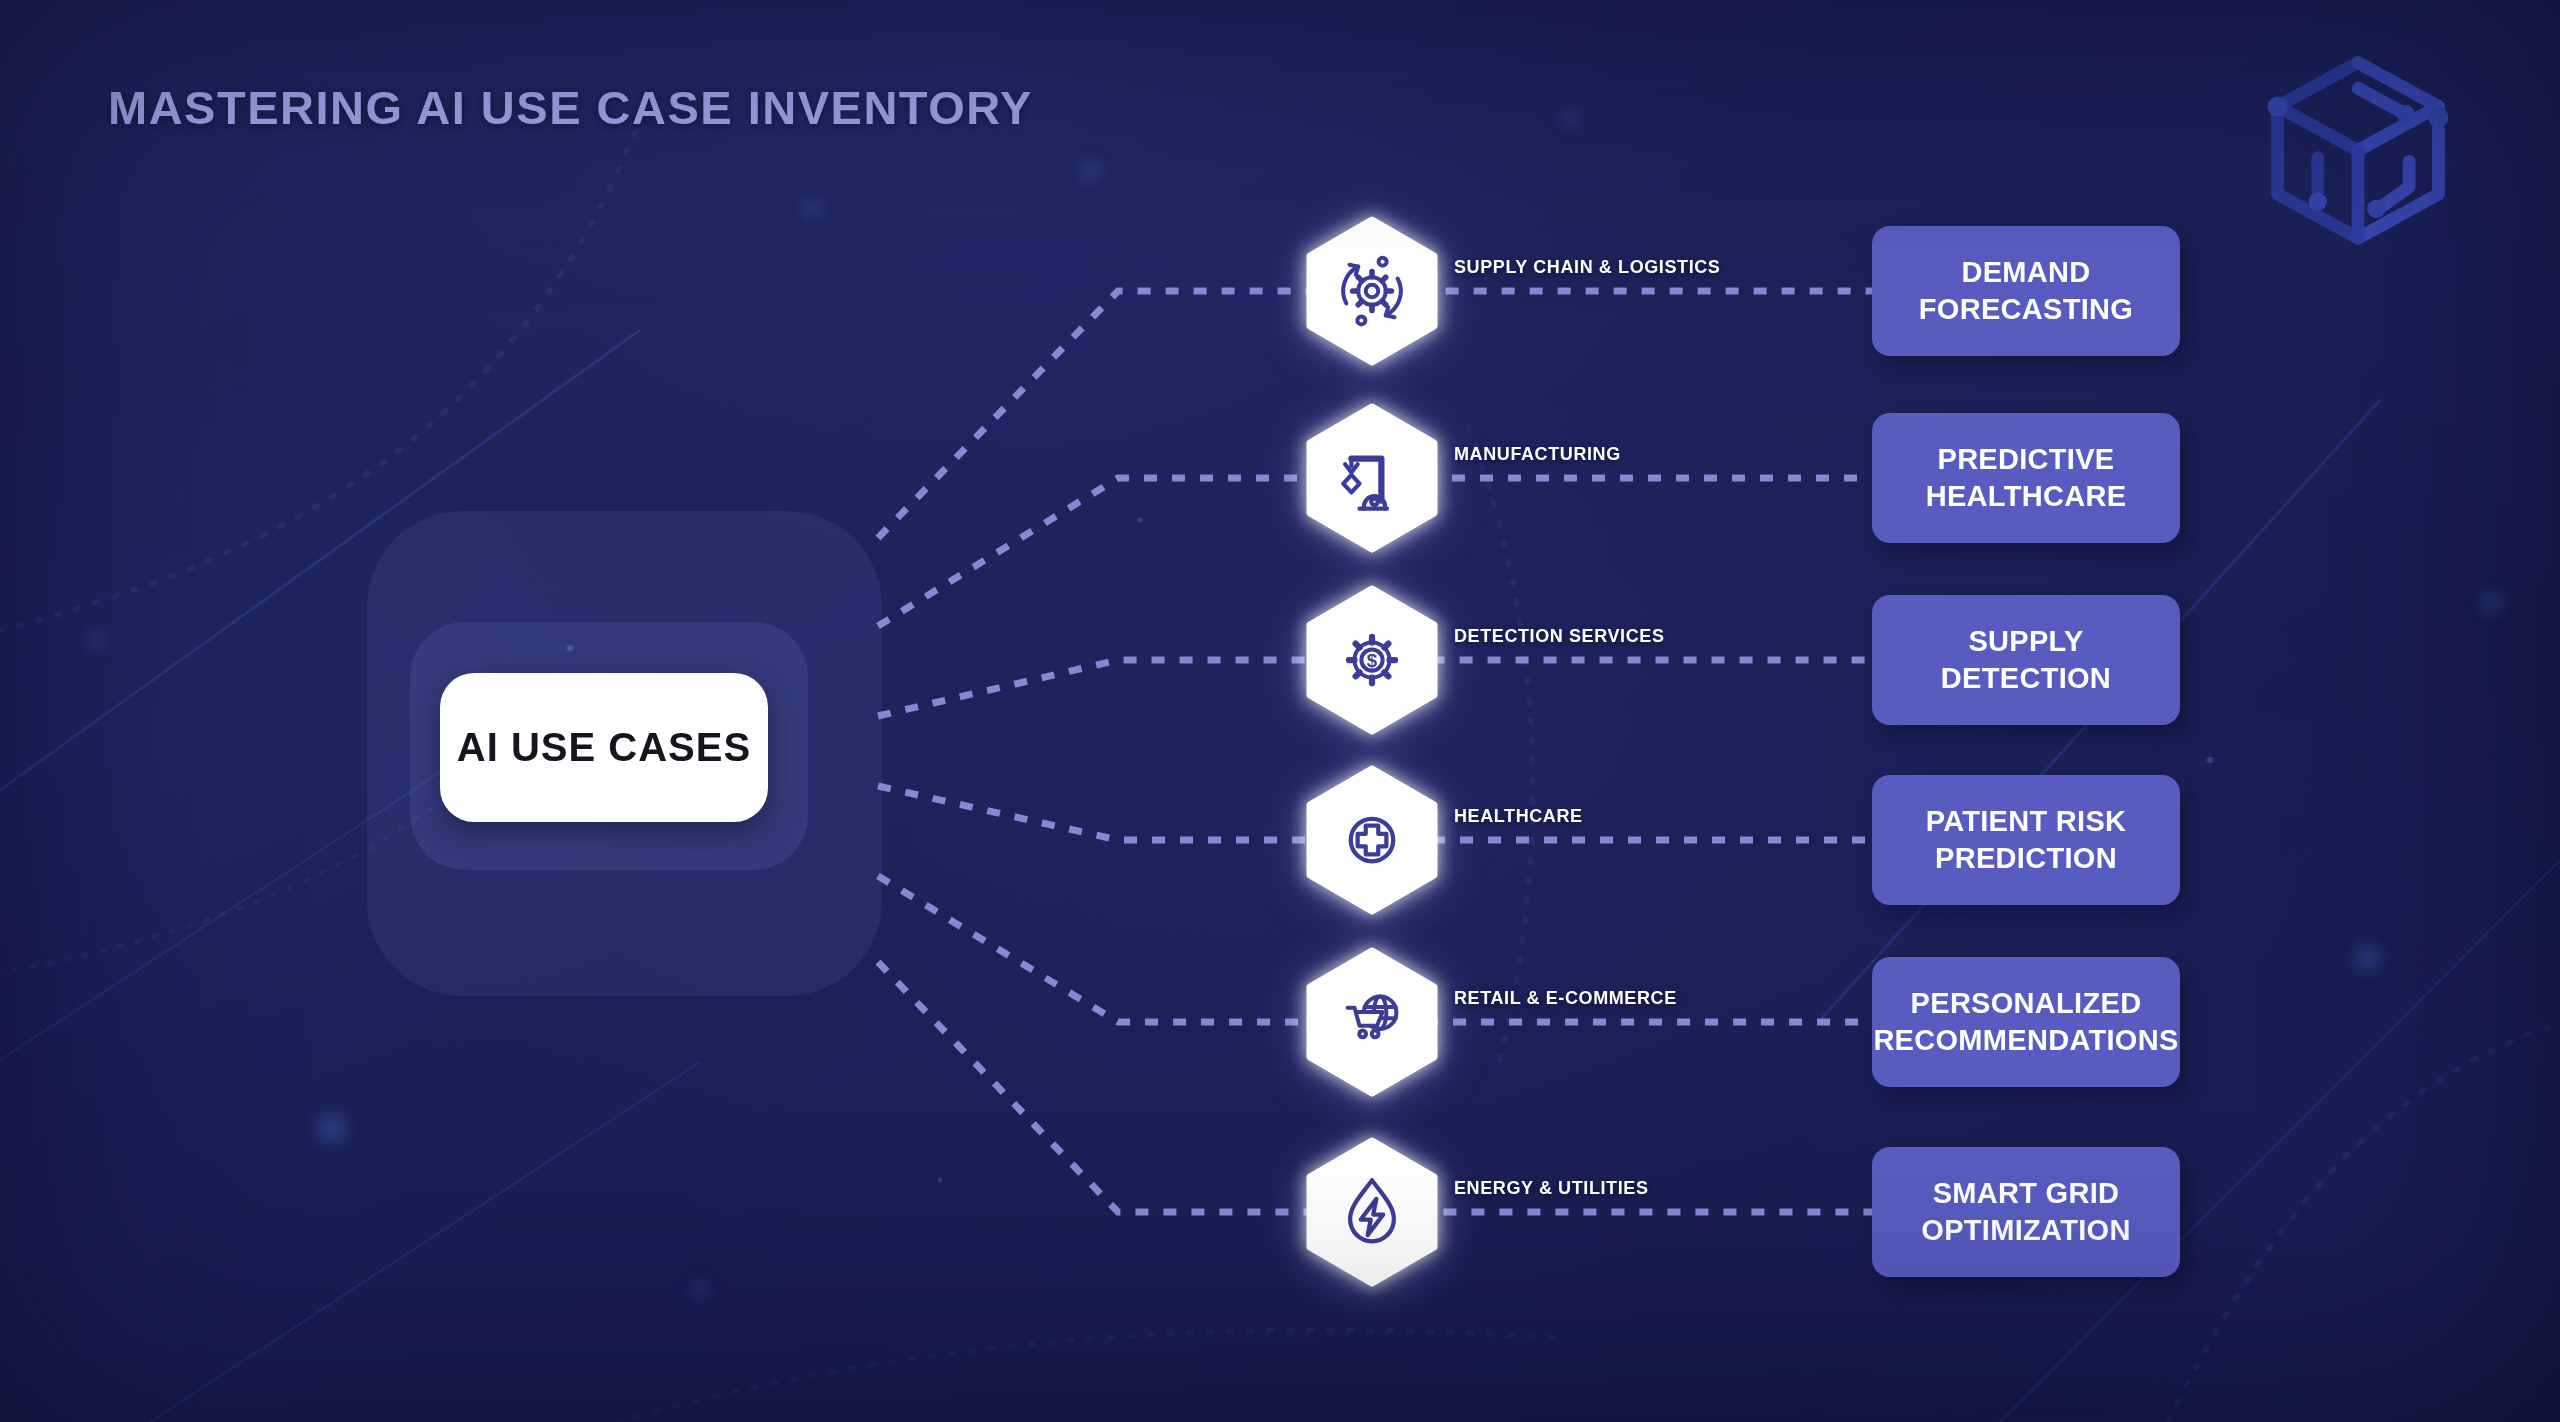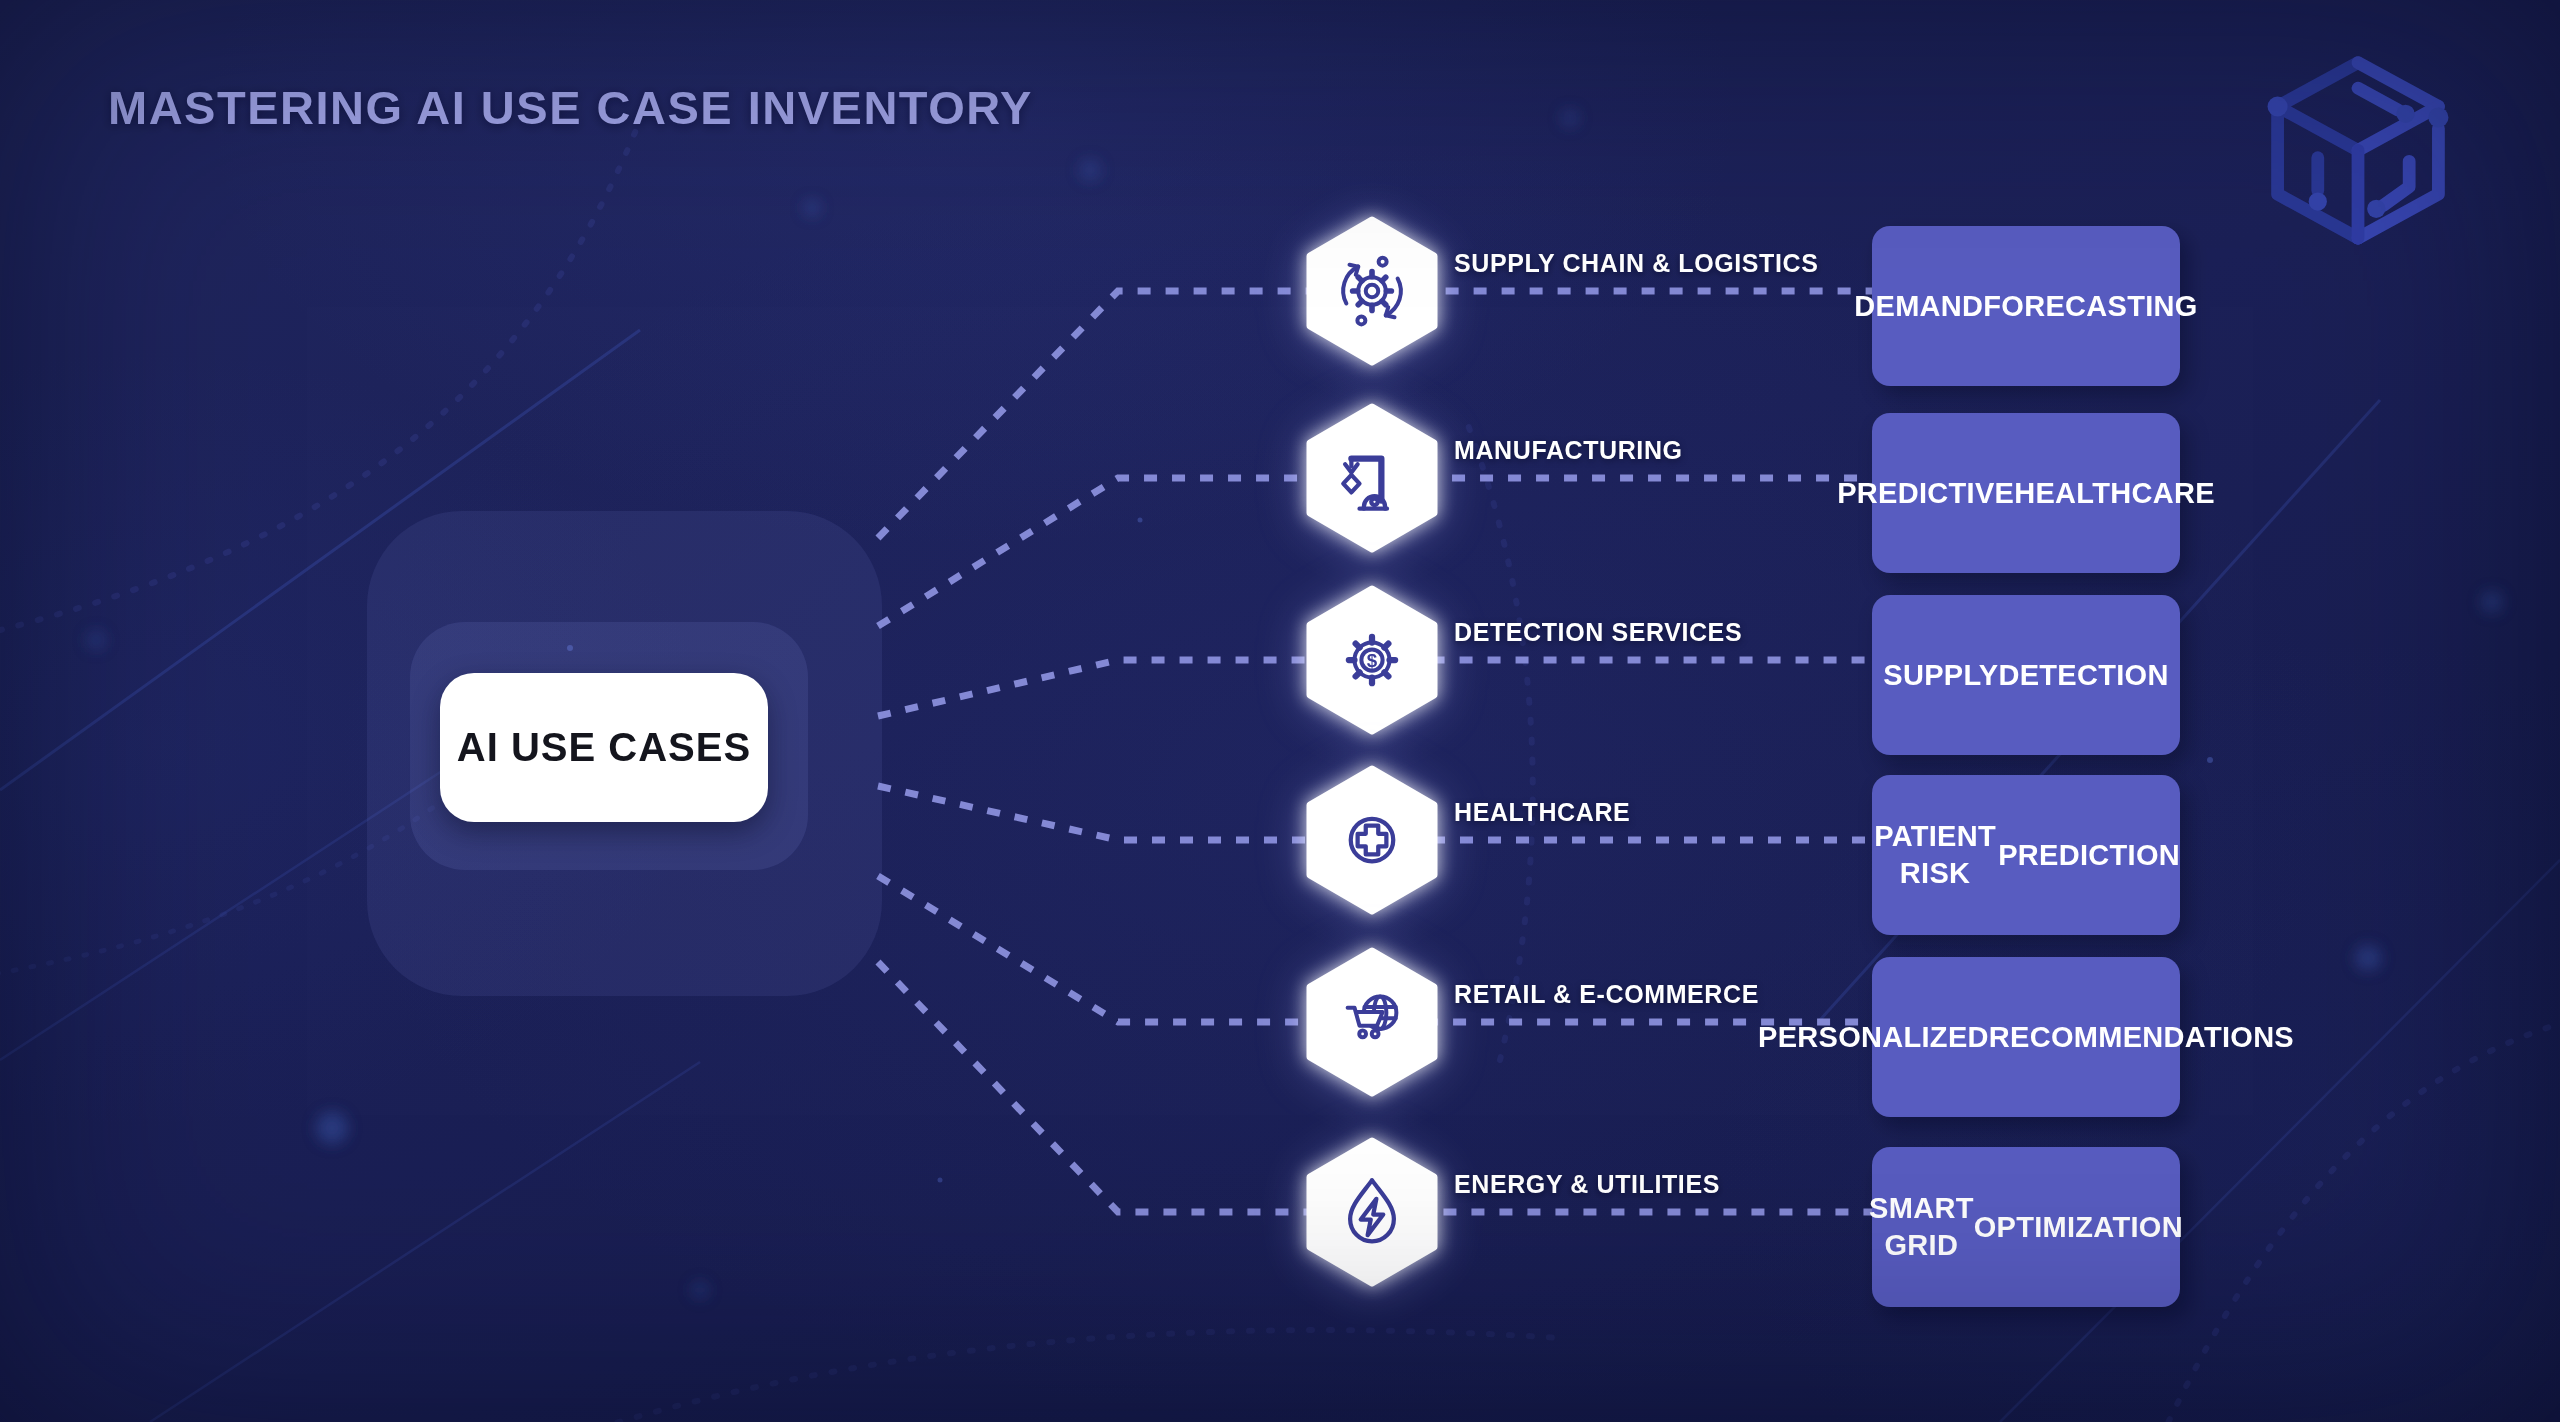--- a/index.html
+++ b/index.html
@@ -42,27 +42,27 @@
   .center-pill span{font-size:40px;font-weight:bold;letter-spacing:1px;color:#14151d;}
 
   
   .row{position:absolute;left:1306px;width:874px;height:150px;z-index:3;}
   .r1{top:216px}.r2{top:403px}.r3{top:585px}.r4{top:765px}.r5{top:947px}.r6{top:1137px}
   .hex{position:absolute;left:0;top:0;width:132px;height:150px;
        filter:drop-shadow(0 0 9px rgba(255,255,255,.8)) drop-shadow(0 3px 22px rgba(165,172,255,.35));}
   .hex .icon{position:absolute;left:26px;top:35px;width:80px;height:80px;}
   .cat{
     position:absolute;left:148px;bottom:88px;white-space:nowrap;
-    font-size:25px;font-weight:bold;letter-spacing:.6px;color:#ffffff;
+    font-size:18px;font-weight:bold;letter-spacing:.6px;color:#ffffff;
     text-shadow:0 2px 6px rgba(10,12,40,.6);
     margin-top:48px;
   }
   .ucbox{
-    position:absolute;left:566px;top:10px;width:308px;height:160px;border-radius:18px;
-    background:#585cc0;display:flex;flex-direction:row;align-items:center;justify-content:center;
+    position:absolute;left:566px;top:10px;width:308px;height:130px;border-radius:18px;
+    background:#585cc0;display:flex;flex-direction:column;align-items:center;justify-content:center;
     box-shadow:8px 10px 20px rgba(8,10,35,.40);
   }
   .ucbox span{
     font-size:29px;line-height:37px;font-weight:bold;letter-spacing:.3px;color:#ffffff;text-align:center;
   }
 </style>
 </head>
 <body>
 
 <div class="stage">

